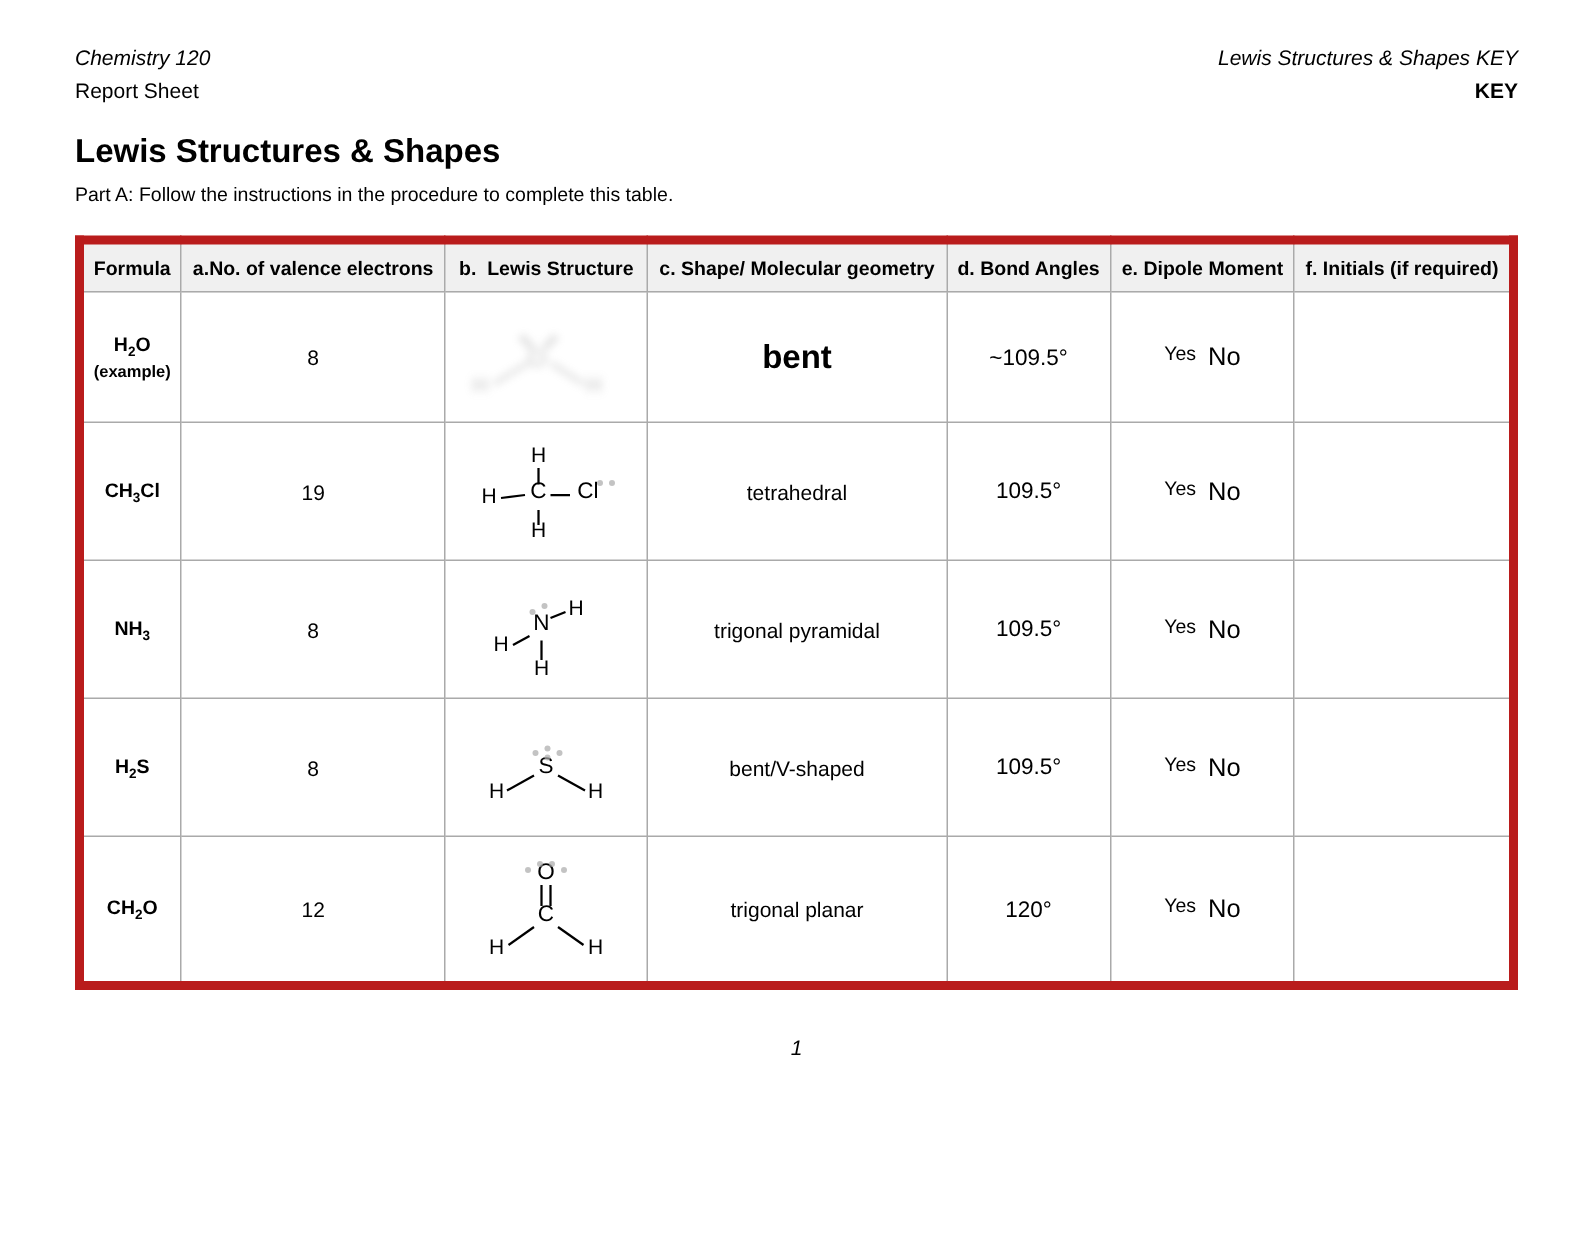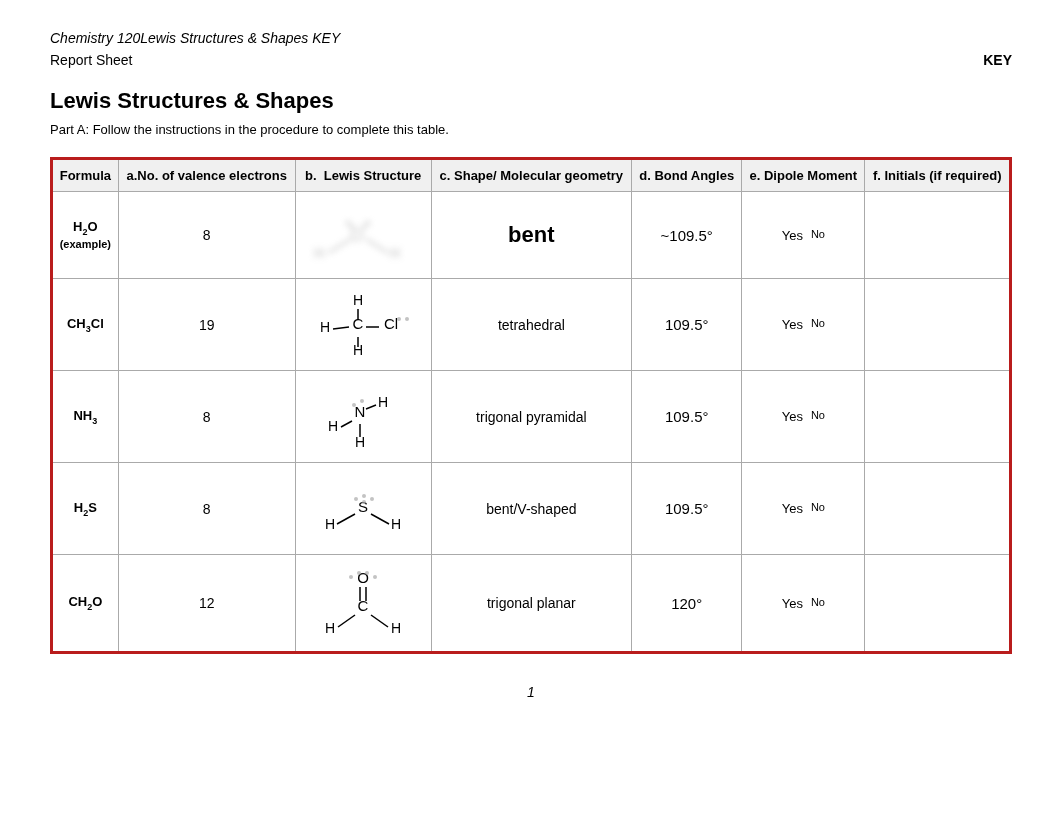--- a/index.html
+++ b/index.html
@@ -7,20 +7,21 @@
       font-family: Arial, sans-serif;
       background: #fff;
       color: #000;
       width: 1062px;
       min-height: 822px;
       padding: 30px 50px;
       font-size: 14px;
     }
     .header-row {
       display: flex;
+      justify-content: space-between;
       align-items: flex-start;
       margin-bottom: 6px;
     }
     .header-left { font-style: italic; font-size: 14px; }
     .header-right { font-style: italic; font-size: 14px; }
     .subheader-row {
       display: flex;
       justify-content: space-between;
       margin-bottom: 20px;
       gap: 28px;
@@ -32,21 +33,21 @@
       font-weight: bold;
       margin-bottom: 8px;
     }
     .part-description {
       font-size: 13px;
       margin-bottom: 20px;
     }
     table {
       width: 100%;
       border-collapse: collapse;
-      border: 3px solid #b91c1c;
+      border: 6px solid #b91c1c;
     }
     th, td {
       border: 1px solid #aaa;
       padding: 8px 6px;
       text-align: center;
       vertical-align: middle;
     }
     th {
       background: #f0f0f0;
       font-size: 13px;
@@ -82,21 +83,21 @@
       margin: 0 auto;
     }
 
     .dipole-options {
       display: flex;
       justify-content: center;
       align-items: flex-start;
       gap: 8px;
     }
     .dipole-yes-label { font-size: 13px; }
-    .dipole-no-label { font-size: 11px; }
+    .dipole-no-label { font-size: 17px; }
   </style>
 </head>
 <body>
 
 <div class="header-row">
   <span class="header-left">Chemistry 120</span>
   <span class="header-right">Lewis Structures &amp; Shapes KEY</span>
 </div>
 <div class="subheader-row">
   <span class="subheader-left">Report Sheet</span>

